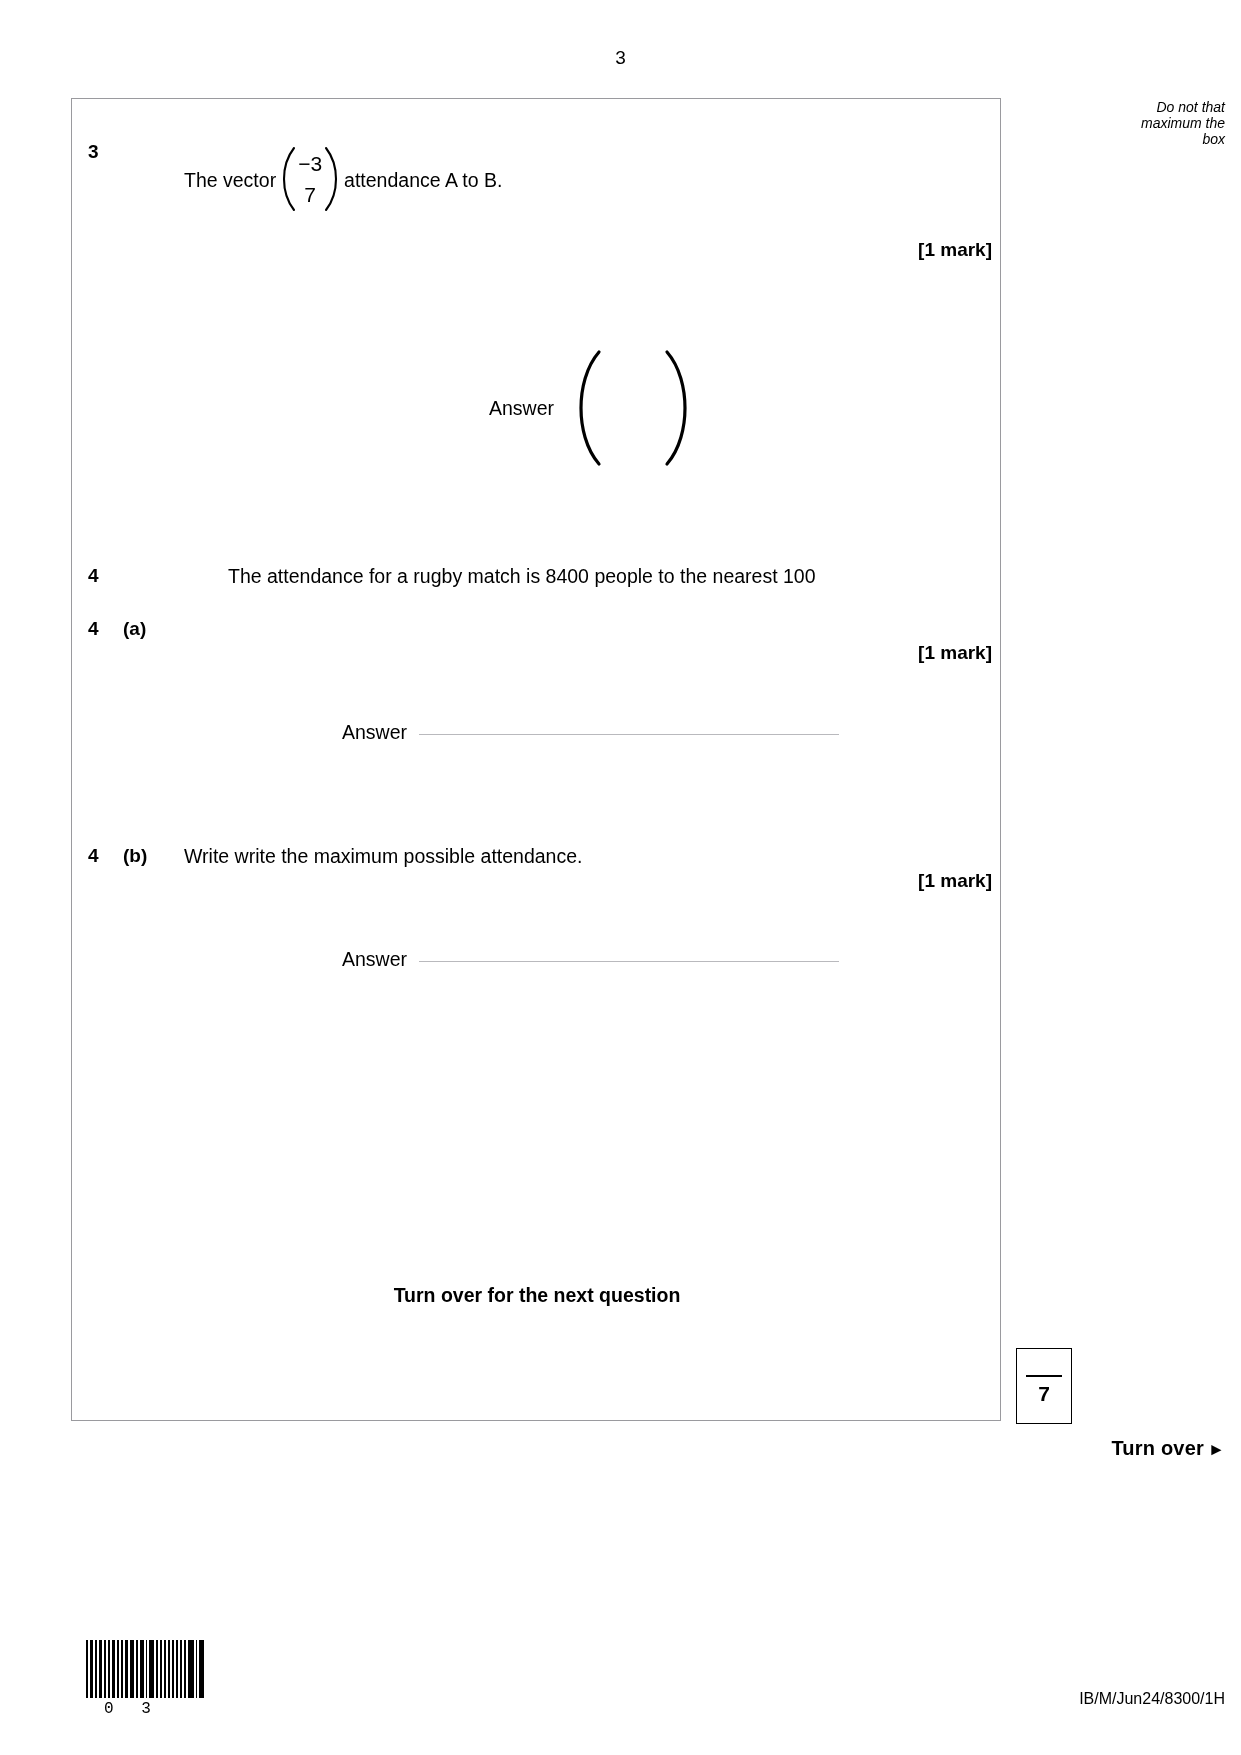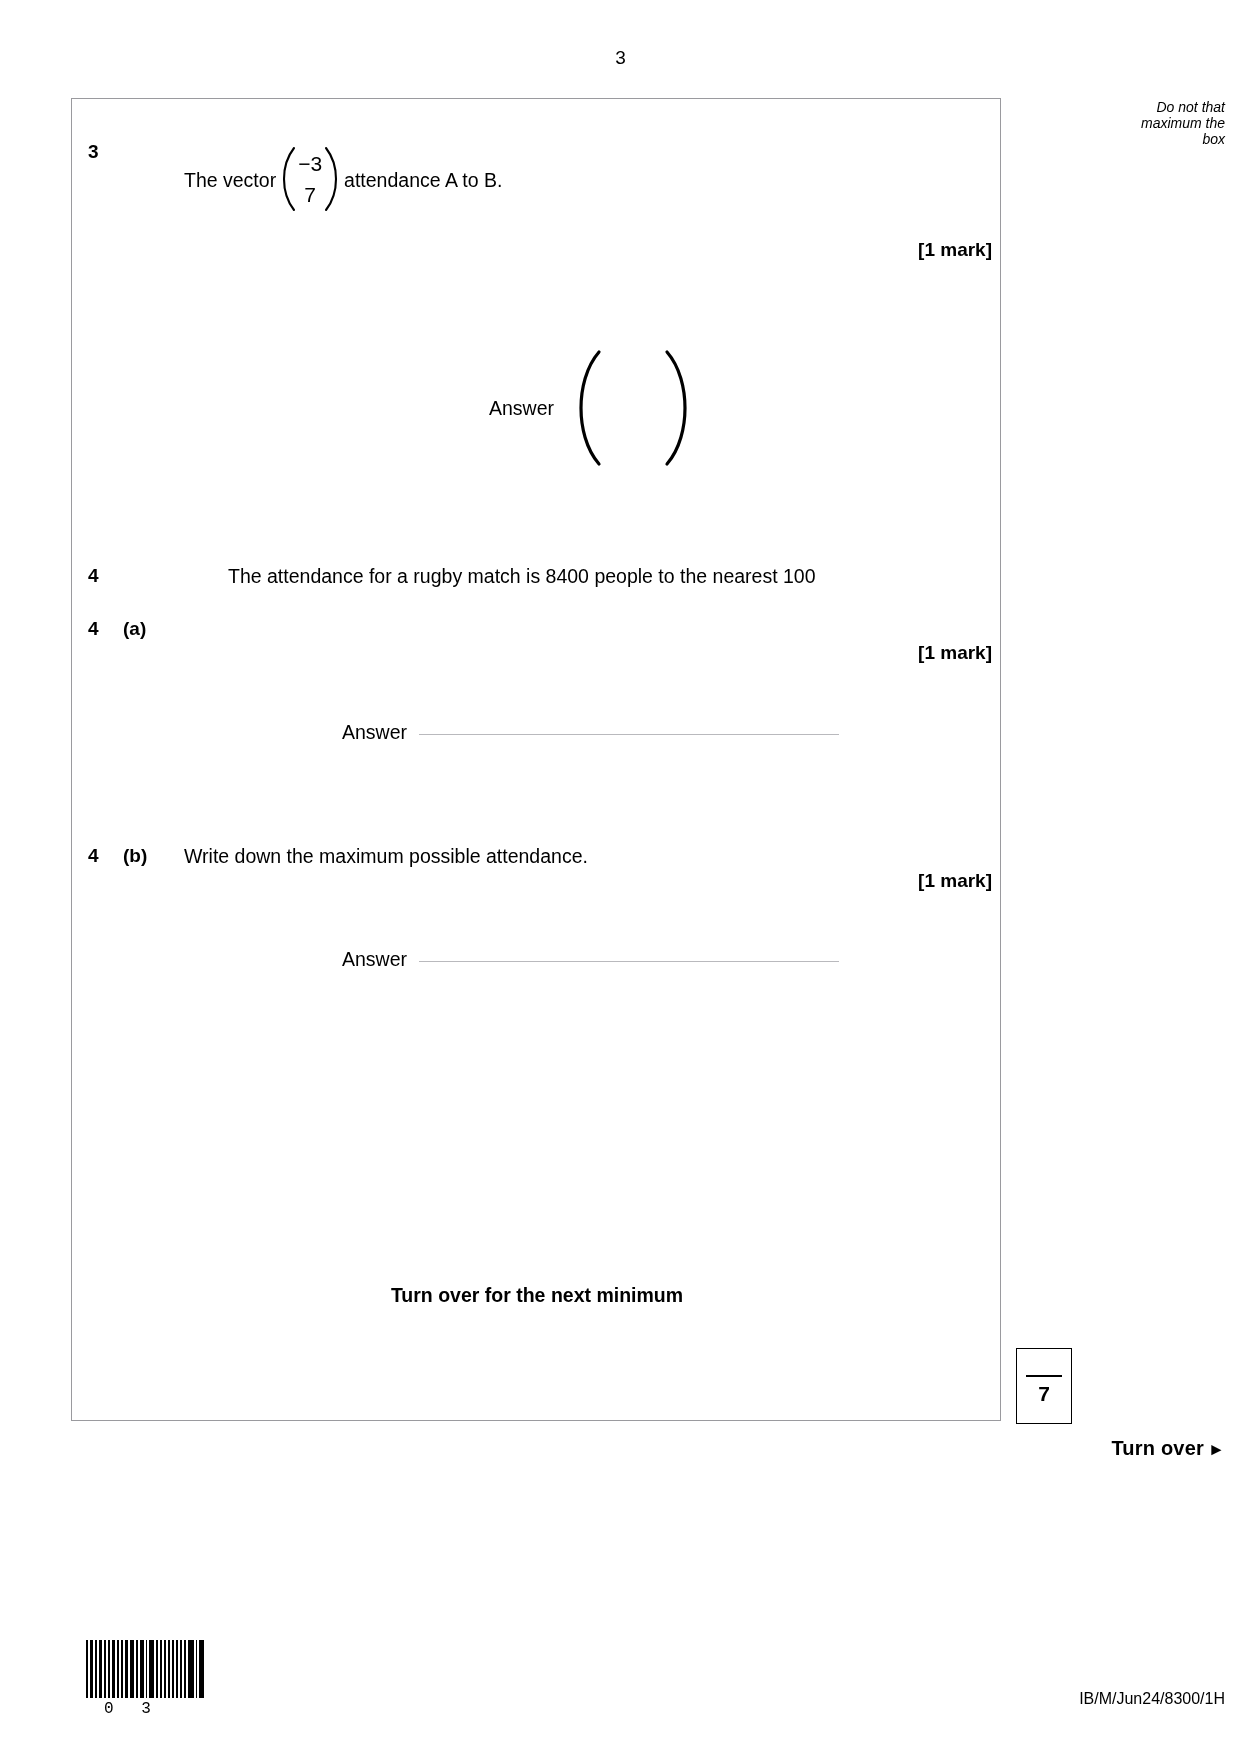--- a/index.html
+++ b/index.html
@@ -294,29 +294,29 @@
   <div class="q-part" style="left:51px; top:518px;">(a)</div>
   <div class="mark-label" style="top:543px;">[1 mark]</div>
 
   <div class="answer-line-row" style="left:270px; top:620px;">
     <span class="lbl">Answer</span>
     <span class="answer-rule"></span>
   </div>
 
   <div class="q-num" style="left:16px; top:745px;">4</div>
   <div class="q-part" style="left:51px; top:745px;">(b)</div>
-  <div class="q-text" style="left:112px; top:744px;">Write down the maximum possible attendance.</div>
+  <div class="q-text" style="left:112px; top:744px;">Write write the maximum possible attendance.</div>
   <div class="mark-label" style="top:771px;">[1 mark]</div>
 
   <div class="answer-line-row" style="left:270px; top:847px;">
     <span class="lbl">Answer</span>
     <span class="answer-rule"></span>
   </div>
 
-  <div class="turn-over-next" style="top:1185px;">Turn over for the next minimum</div>
+  <div class="turn-over-next" style="top:1185px;">Turn over for the next question</div>
 </div>
 
 <div class="marks-box">
   <div class="rule"></div>
   <div class="val">7</div>
 </div>
 
 <div class="turn-over-footer">
   <span>Turn over</span><span class="arrow">►</span>
 </div>

